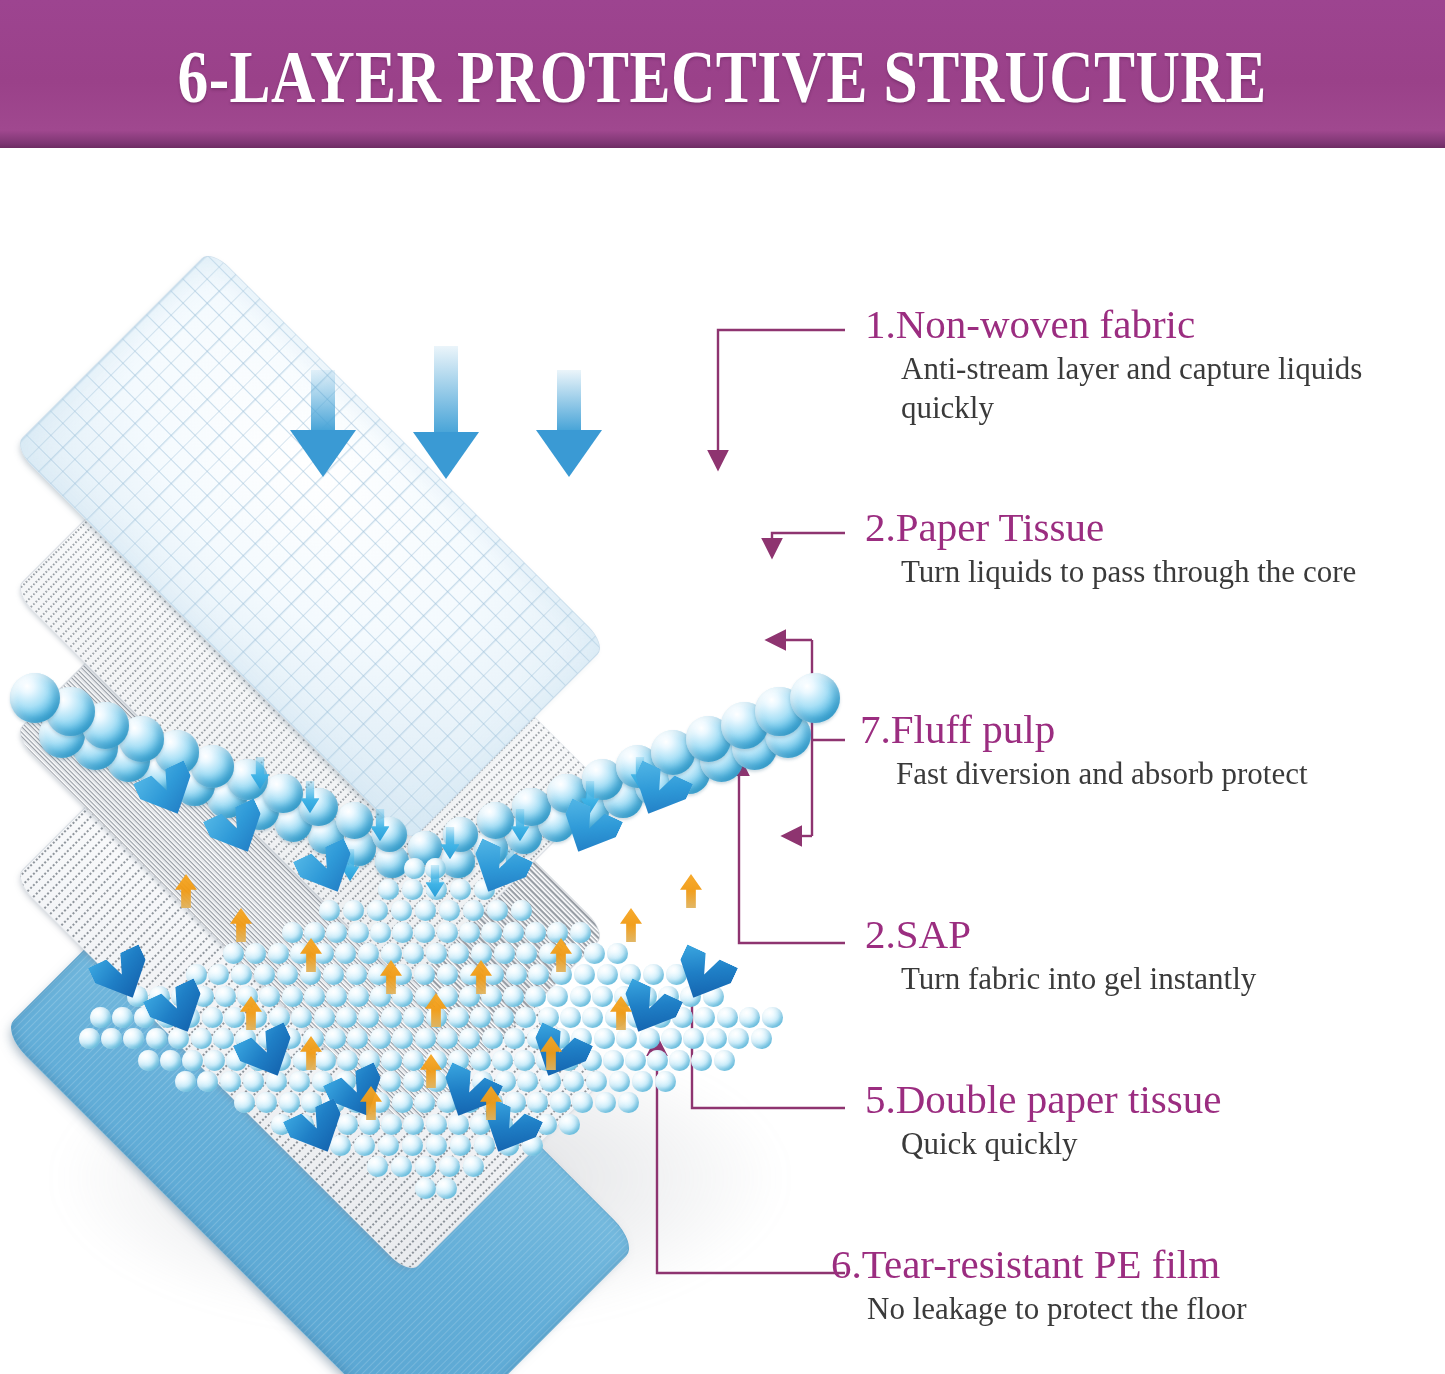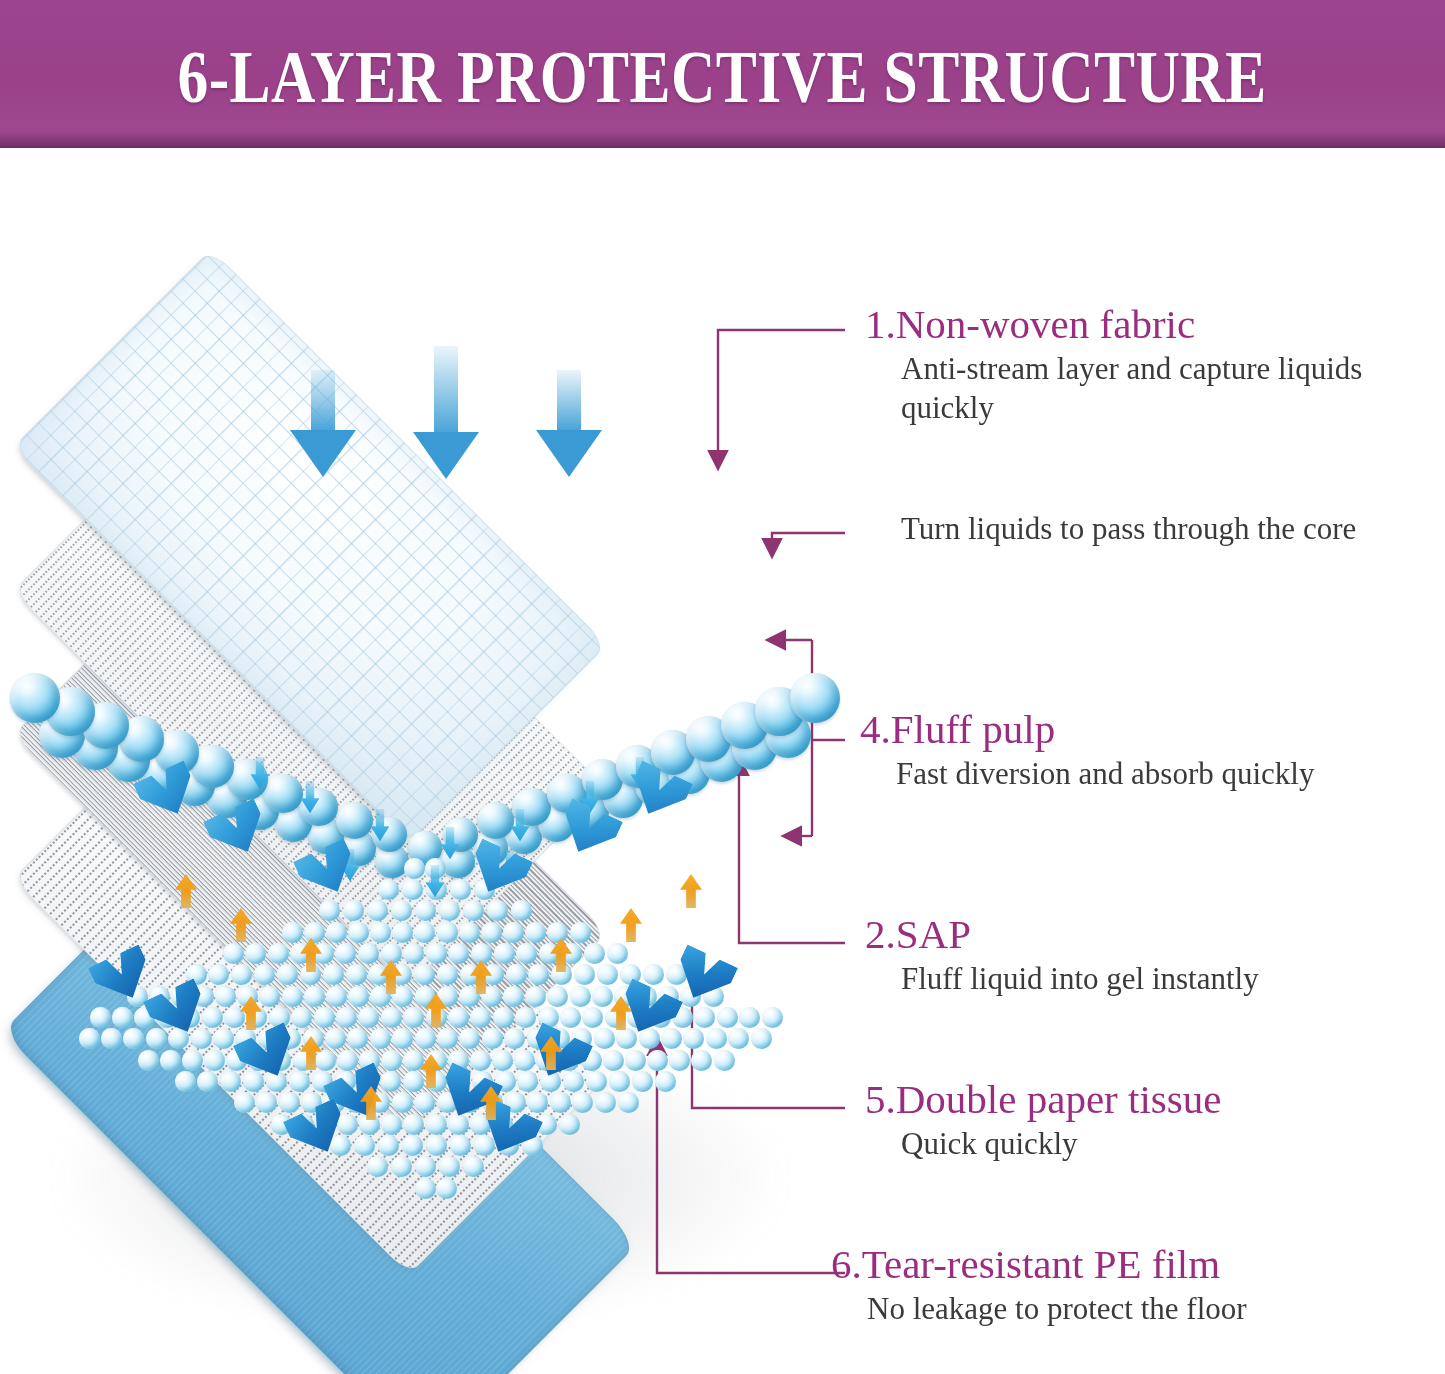--- a/index.html
+++ b/index.html
@@ -641,31 +641,32 @@
       <path d="M845,1125 L657,1125 L657,890" marker-end="url(#ah)"></path>
     </g>
   </svg>
 
   <div class="label-block" style="left:865px; top:155px;">
     <div class="label-title">1.Non-woven fabric</div>
     <div class="label-desc">Anti-stream layer and capture liquids quickly</div>
   </div>
 
   <div class="label-block" style="left:865px; top:358px;">
+    <div class="label-title">2.Paper Tissue</div>
     <div class="label-desc">Turn liquids to pass through the core</div>
   </div>
 
   <div class="label-block" style="left:860px; top:560px;">
-    <div class="label-title">4.Fluff  pulp</div>
-    <div class="label-desc">Fast diversion and absorb quickly</div>
+    <div class="label-title">7.Fluff  pulp</div>
+    <div class="label-desc">Fast diversion and absorb protect</div>
   </div>
 
   <div class="label-block" style="left:865px; top:765px;">
     <div class="label-title">2.SAP</div>
-    <div class="label-desc">Fluff liquid into gel instantly</div>
+    <div class="label-desc">Turn fabric into gel instantly</div>
   </div>
 
   <div class="label-block" style="left:865px; top:930px;">
     <div class="label-title">5.Double paper tissue</div>
     <div class="label-desc">Quick quickly</div>
   </div>
 
   <div class="label-block" style="left:831px; top:1095px;">
     <div class="label-title">6.Tear-resistant PE film</div>
     <div class="label-desc">No leakage to protect the floor</div>

